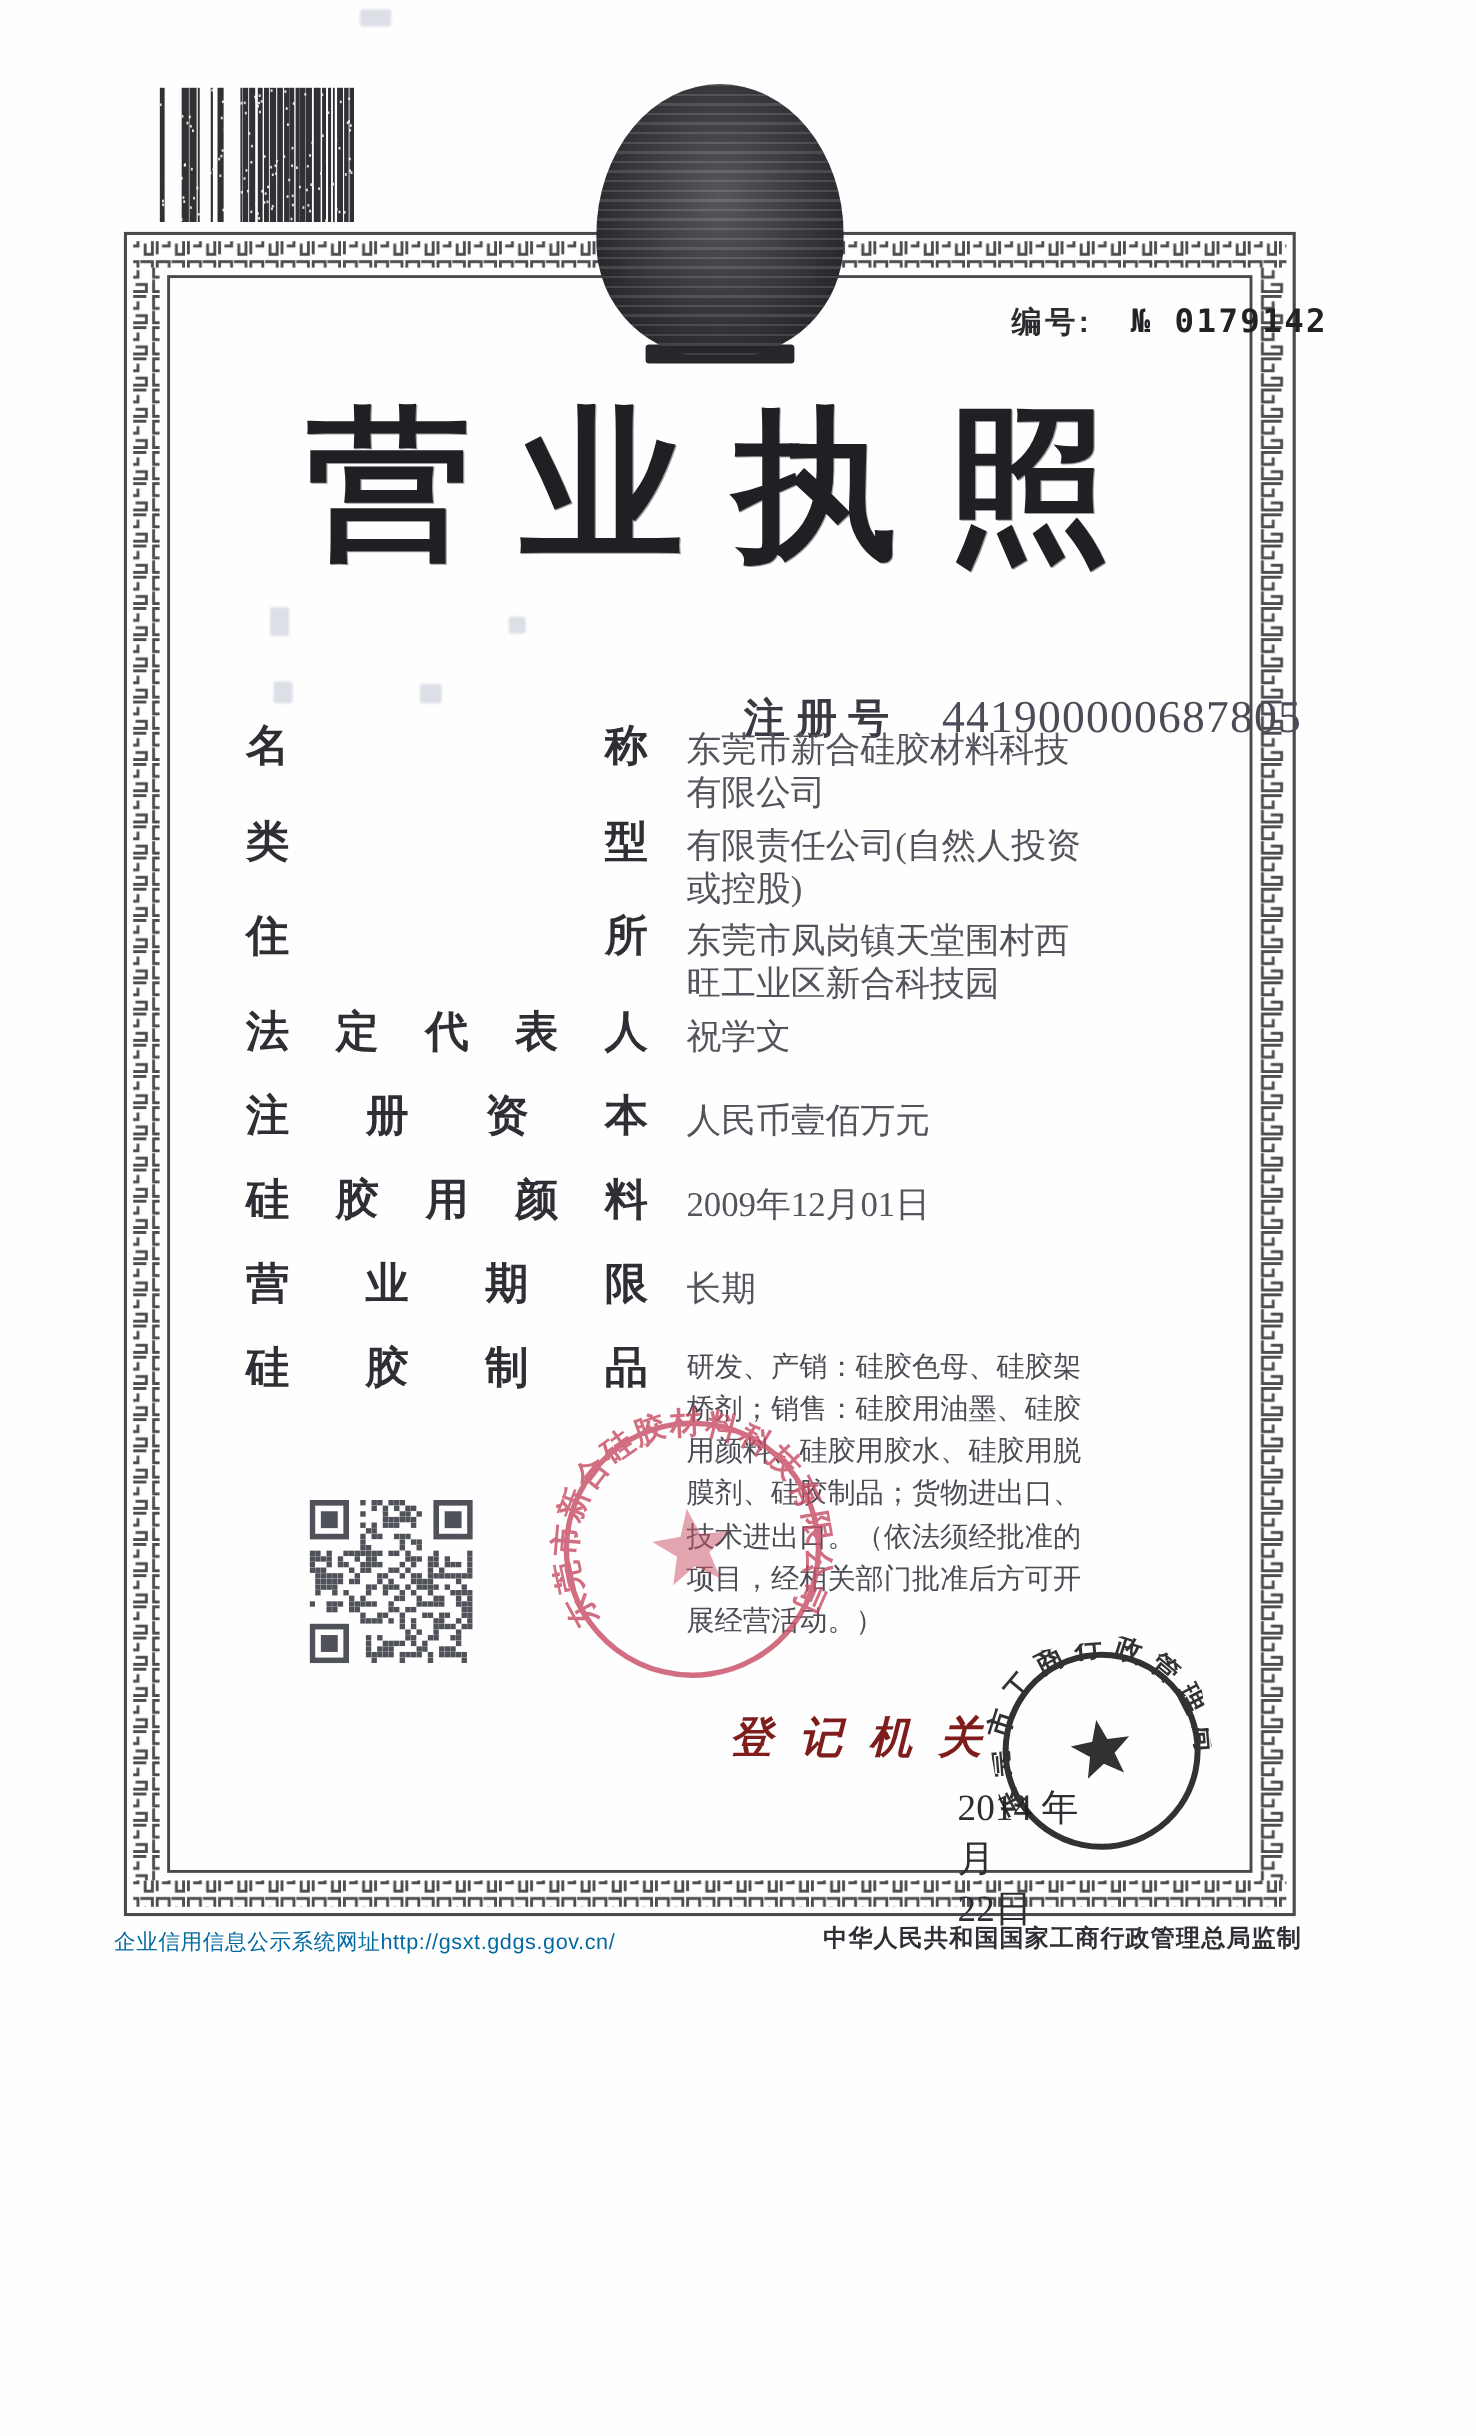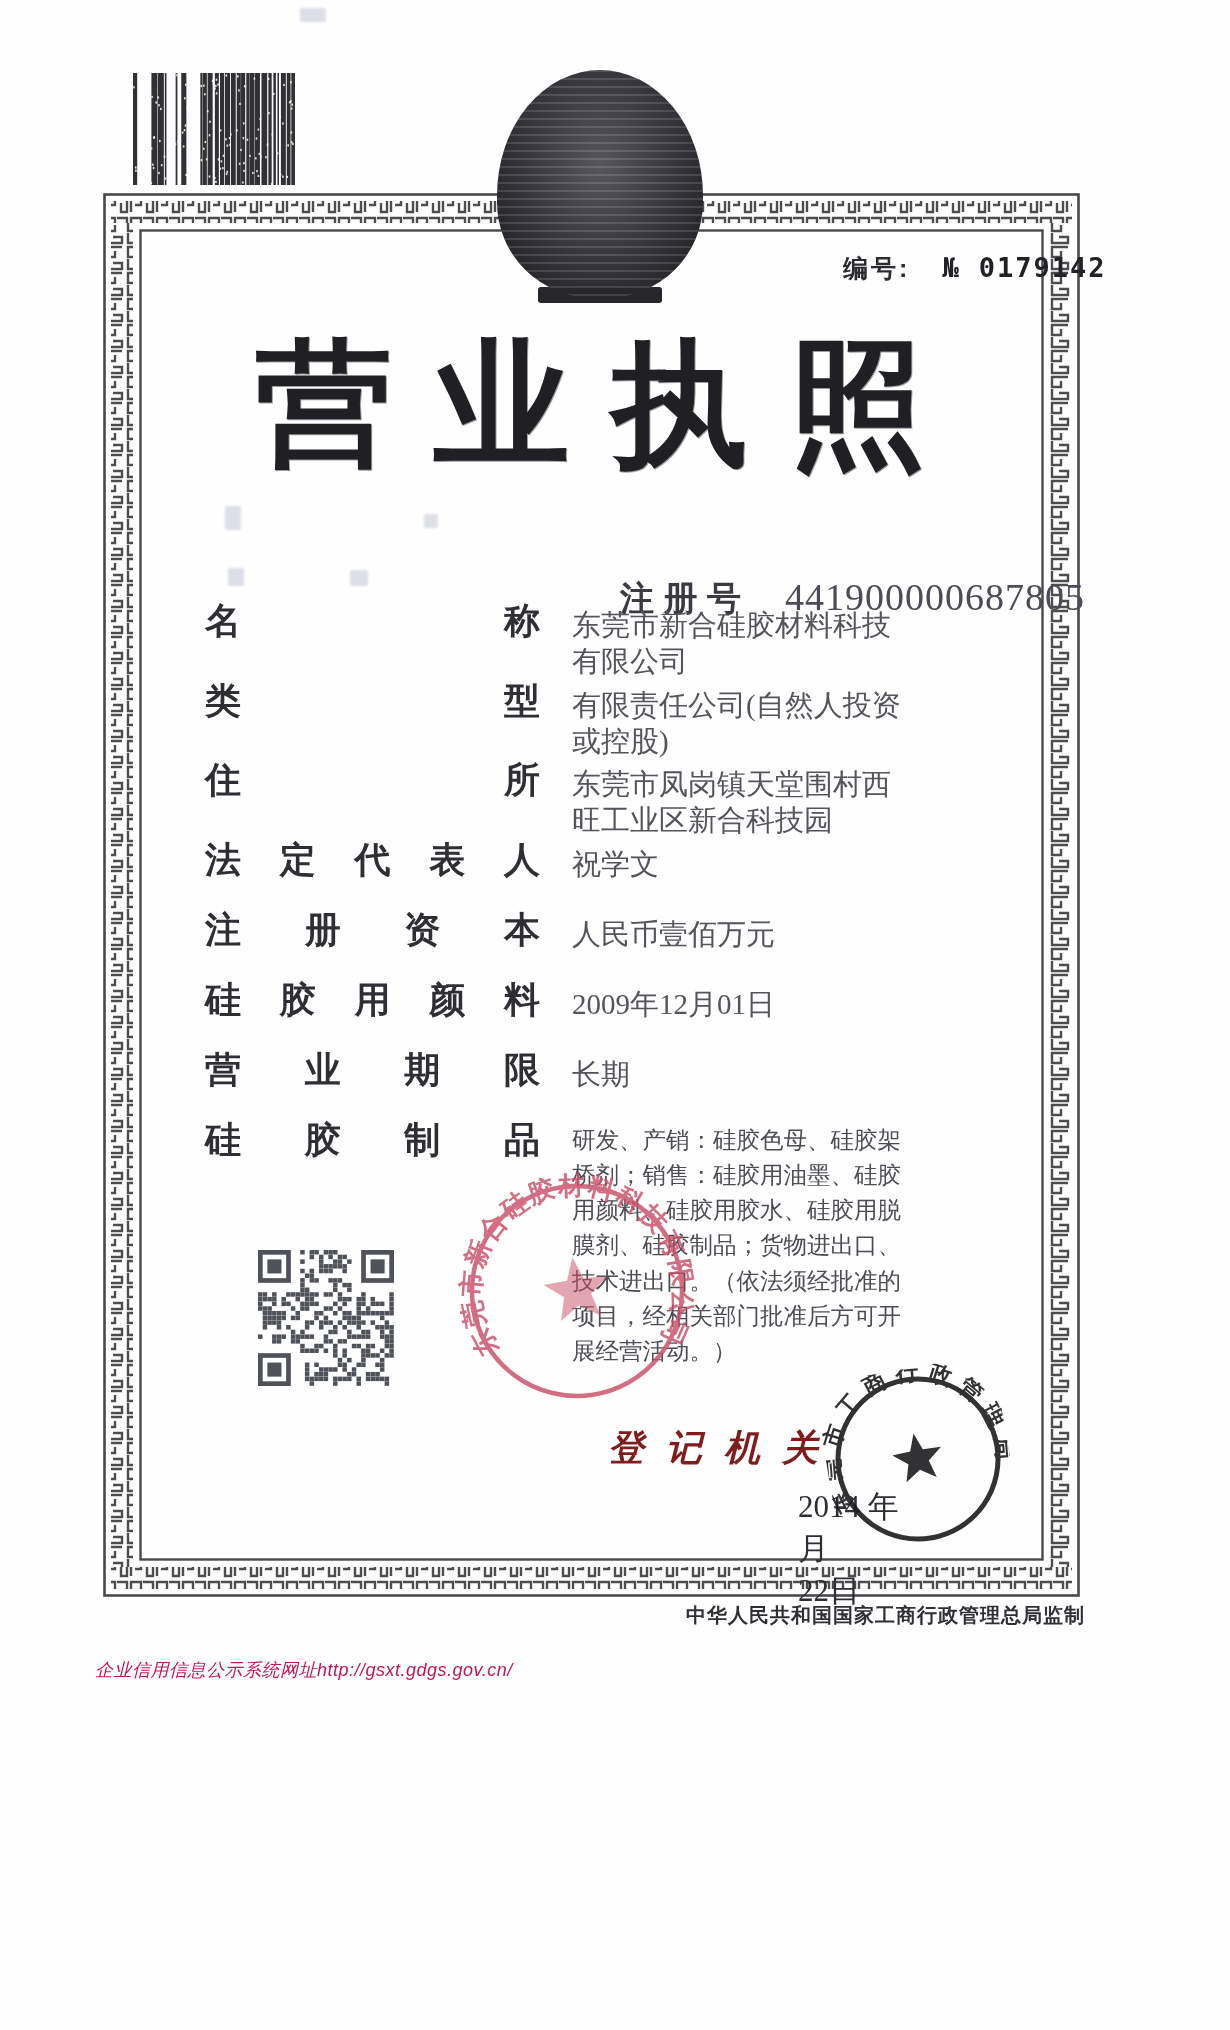--- a/index.html
+++ b/index.html
@@ -71,21 +71,21 @@
   .black-seal{position:absolute;left:827px;top:1368px;width:182px;height:182px;z-index:6;transform:rotate(-10deg);opacity:.9;}
 
   
   .registrar-label{position:absolute;left:608px;top:1424px;z-index:4;font-size:36px;font-weight:600;letter-spacing:6px;color:#7f1d1d;font-style:italic;}
   .date-line{position:absolute;left:744px;top:1486px;z-index:5;display:flex;align-items:baseline;
     font-family:"Liberation Serif", serif;font-size:31px;color:#2d2d33;flex-direction:column;}
   .date-month{margin-left:54px;}
   .date-day{margin-left:30px;}
 
   
-  .footer-left{position:absolute;left:95px;top:1658px;z-index:4;font-size:18px;color:#be185d;letter-spacing:.5px;font-style:italic;}
+  .footer-left{position:absolute;left:95px;top:1606px;z-index:4;font-size:18px;color:#0369a1;letter-spacing:.5px;}
   .footer-right{position:absolute;left:635px;top:1602px;width:450px;text-align:right;z-index:4;
     font-size:20px;font-weight:700;color:#2f2f36;letter-spacing:1px;}
 </style>
 </head>
 <body>
 
 <div class="page">
 
   <div class="artifact" style="left:300px;top:8px;width:26px;height:14px;"></div>
   <div class="artifact" style="left:225px;top:506px;width:16px;height:24px;"></div>

